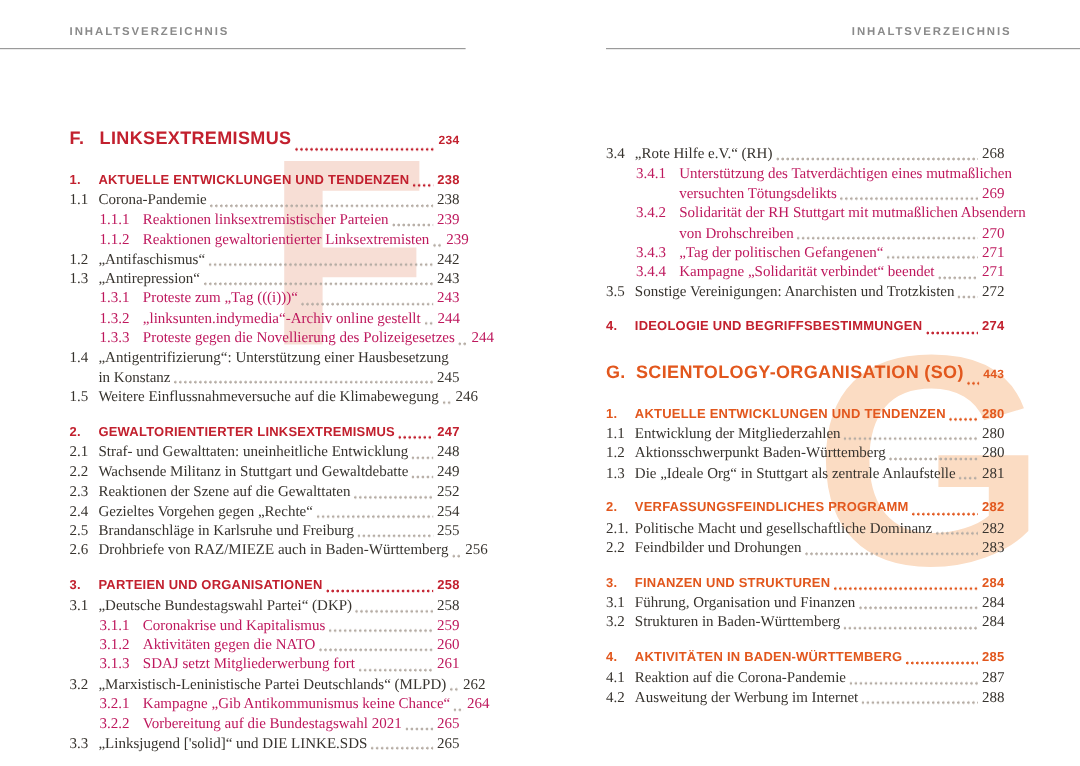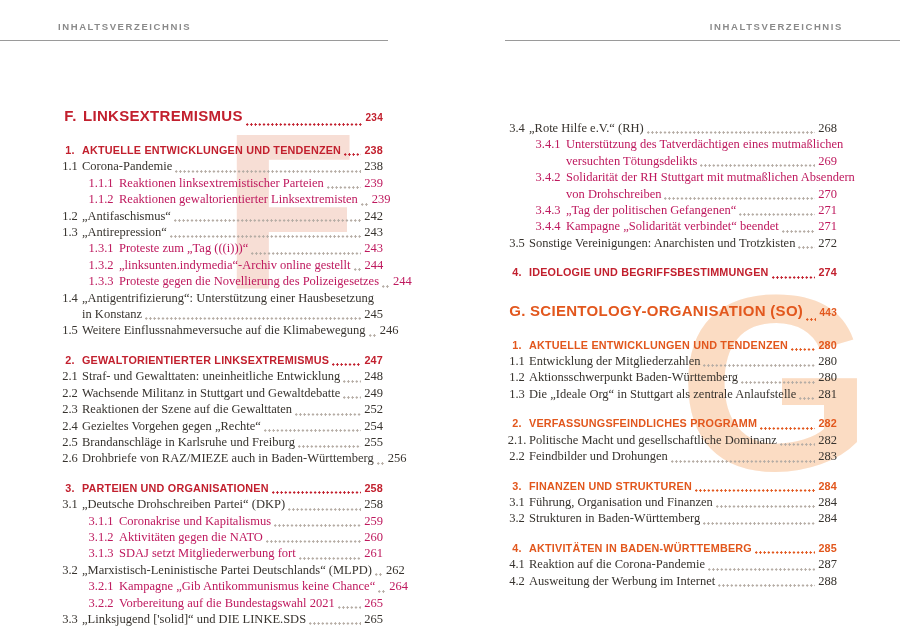--- a/index.html
+++ b/index.html
@@ -1,18 +1,18 @@
 <!DOCTYPE html>
 <html><head>
 <meta charset="utf-8">
 <style>
   html,body{margin:0;padding:0;background:#ffffff;}
   .canvas{position:relative;width:900px;height:638px;background:#ffffff;overflow:hidden;
           font-family:"Liberation Serif", serif;}
-  .page{position:absolute;top:0;width:450px;height:460px;text-align:center;}
+  .page{position:absolute;top:0;width:450px;height:460px;}
   .page.left{left:0;}
   .page.right{left:450px;}
 
   .pg-header{position:absolute;top:21px;font:700 9.5px "Liberation Sans",sans-serif;
              letter-spacing:1.6px;color:#8a8a8a;z-index:2;}
   .page.left  .pg-header{left:58px;}
   .page.right .pg-header{right:57px;}
   .rule{position:absolute;top:40px;height:0;border-top:1px solid #9a9a9a;z-index:2;}
   .page.left  .rule{left:0;width:388px;}
   .page.right .rule{left:55px;right:0;}
@@ -178,21 +178,21 @@
           <span class="pg">256</span>
         </div>
         <div class="row row-h1" style="color: rgb(194, 32, 46); --dot: #c2202e;">
           <span class="num">3.</span>
           <span class="ttl">PARTEIEN UND ORGANISATIONEN</span>
           <span class="leader"></span>
           <span class="pg">258</span>
         </div>
         <div class="row row-l2">
           <span class="num">3.1</span>
-          <span class="ttl">„Deutsche Drohschreiben Partei“ (DKP)</span>
+          <span class="ttl">„Deutsche Bundestagswahl Partei“ (DKP)</span>
           <span class="leader"></span>
           <span class="pg">258</span>
         </div>
         <div class="row row-l3">
           <span class="num">3.1.1</span>
           <span class="ttl">Coronakrise und Kapitalismus</span>
           <span class="leader"></span>
           <span class="pg">259</span>
         </div>
         <div class="row row-l3">

